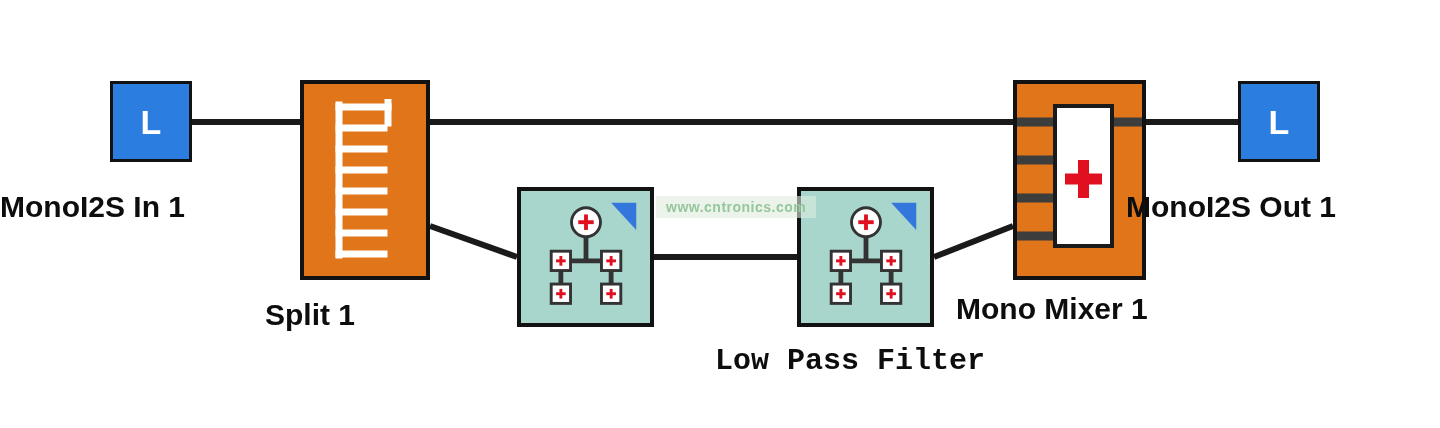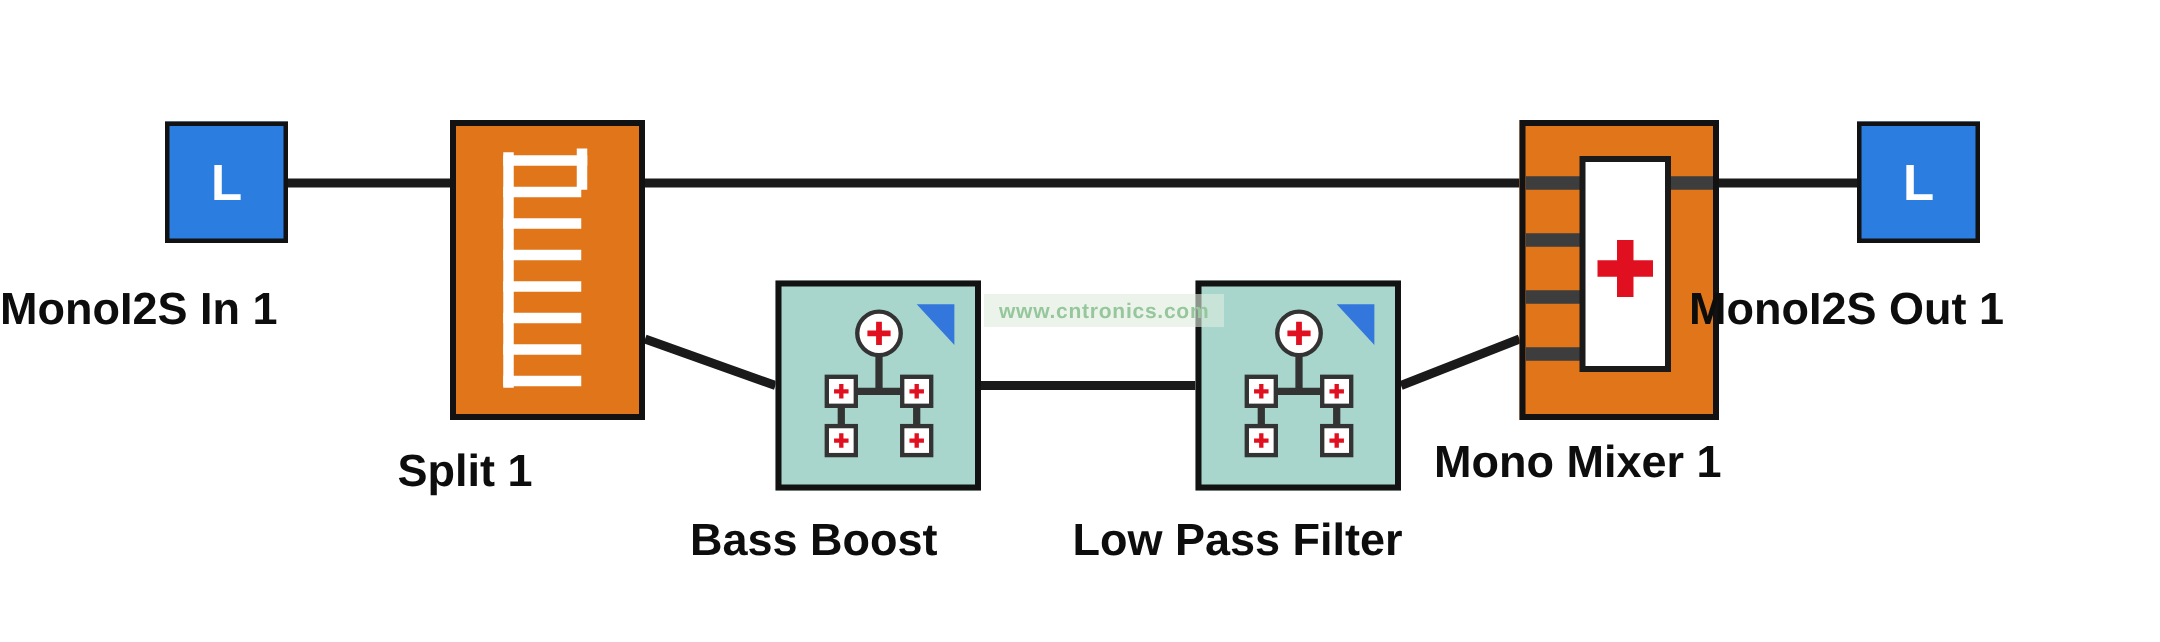--- a/index.html
+++ b/index.html
@@ -106,21 +106,20 @@
           <path d="M29 66 L39 66"></path>
         <path d="M86 61 L86 71"></path>
           <path d="M81 66 L91 66"></path>
         <path d="M34 95 L34 105"></path>
           <path d="M29 100 L39 100"></path>
         <path d="M86 95 L86 105"></path>
           <path d="M81 100 L91 100"></path>
       </g>
     </svg>
   </div>
-  <div class="node-label" style="left:460px; top:344px; width:250px;">Bass Boost</div>
 
   <div class="block teal" style="left:797px; top:187px; width:137px; height:140px;">
     <svg width="116" height="120" viewBox="0 0 120 124">
       <polygon points="86,6 112,6 112,34" fill="#3377dd"></polygon>
       <g stroke="#333333" stroke-width="5" fill="none">
         <path d="M60 41 L60 66"></path>
         <path d="M34 66 L86 66"></path>
         <path d="M34 66 L34 100"></path>
         <path d="M86 66 L86 100"></path>
       </g>
@@ -140,21 +139,21 @@
           <path d="M29 66 L39 66"></path>
         <path d="M86 61 L86 71"></path>
           <path d="M81 66 L91 66"></path>
         <path d="M34 95 L34 105"></path>
           <path d="M29 100 L39 100"></path>
         <path d="M86 95 L86 105"></path>
           <path d="M81 100 L91 100"></path>
       </g>
     </svg>
   </div>
-  <div class="node-label" style="left:715px; top:344px; width:300px;">Low Pass Filter</div>
+  <div class="node-label" style="left:715px; top:344px; width:300px;font-family:Liberation Mono, monospace;">Low Pass Filter</div>
 
   <div class="block orange" style="left:1013px; top:80px; width:133px; height:200px;">
     <svg width="125" height="192" viewBox="0 0 125 192">
       <g stroke="#3d3d3d" stroke-width="9">
         <path d="M0 38 L38 38"></path>
         <path d="M0 76 L38 76"></path>
         <path d="M0 114 L38 114"></path>
         <path d="M0 152 L38 152"></path>
         <path d="M95 38 L125 38"></path>
       </g>

